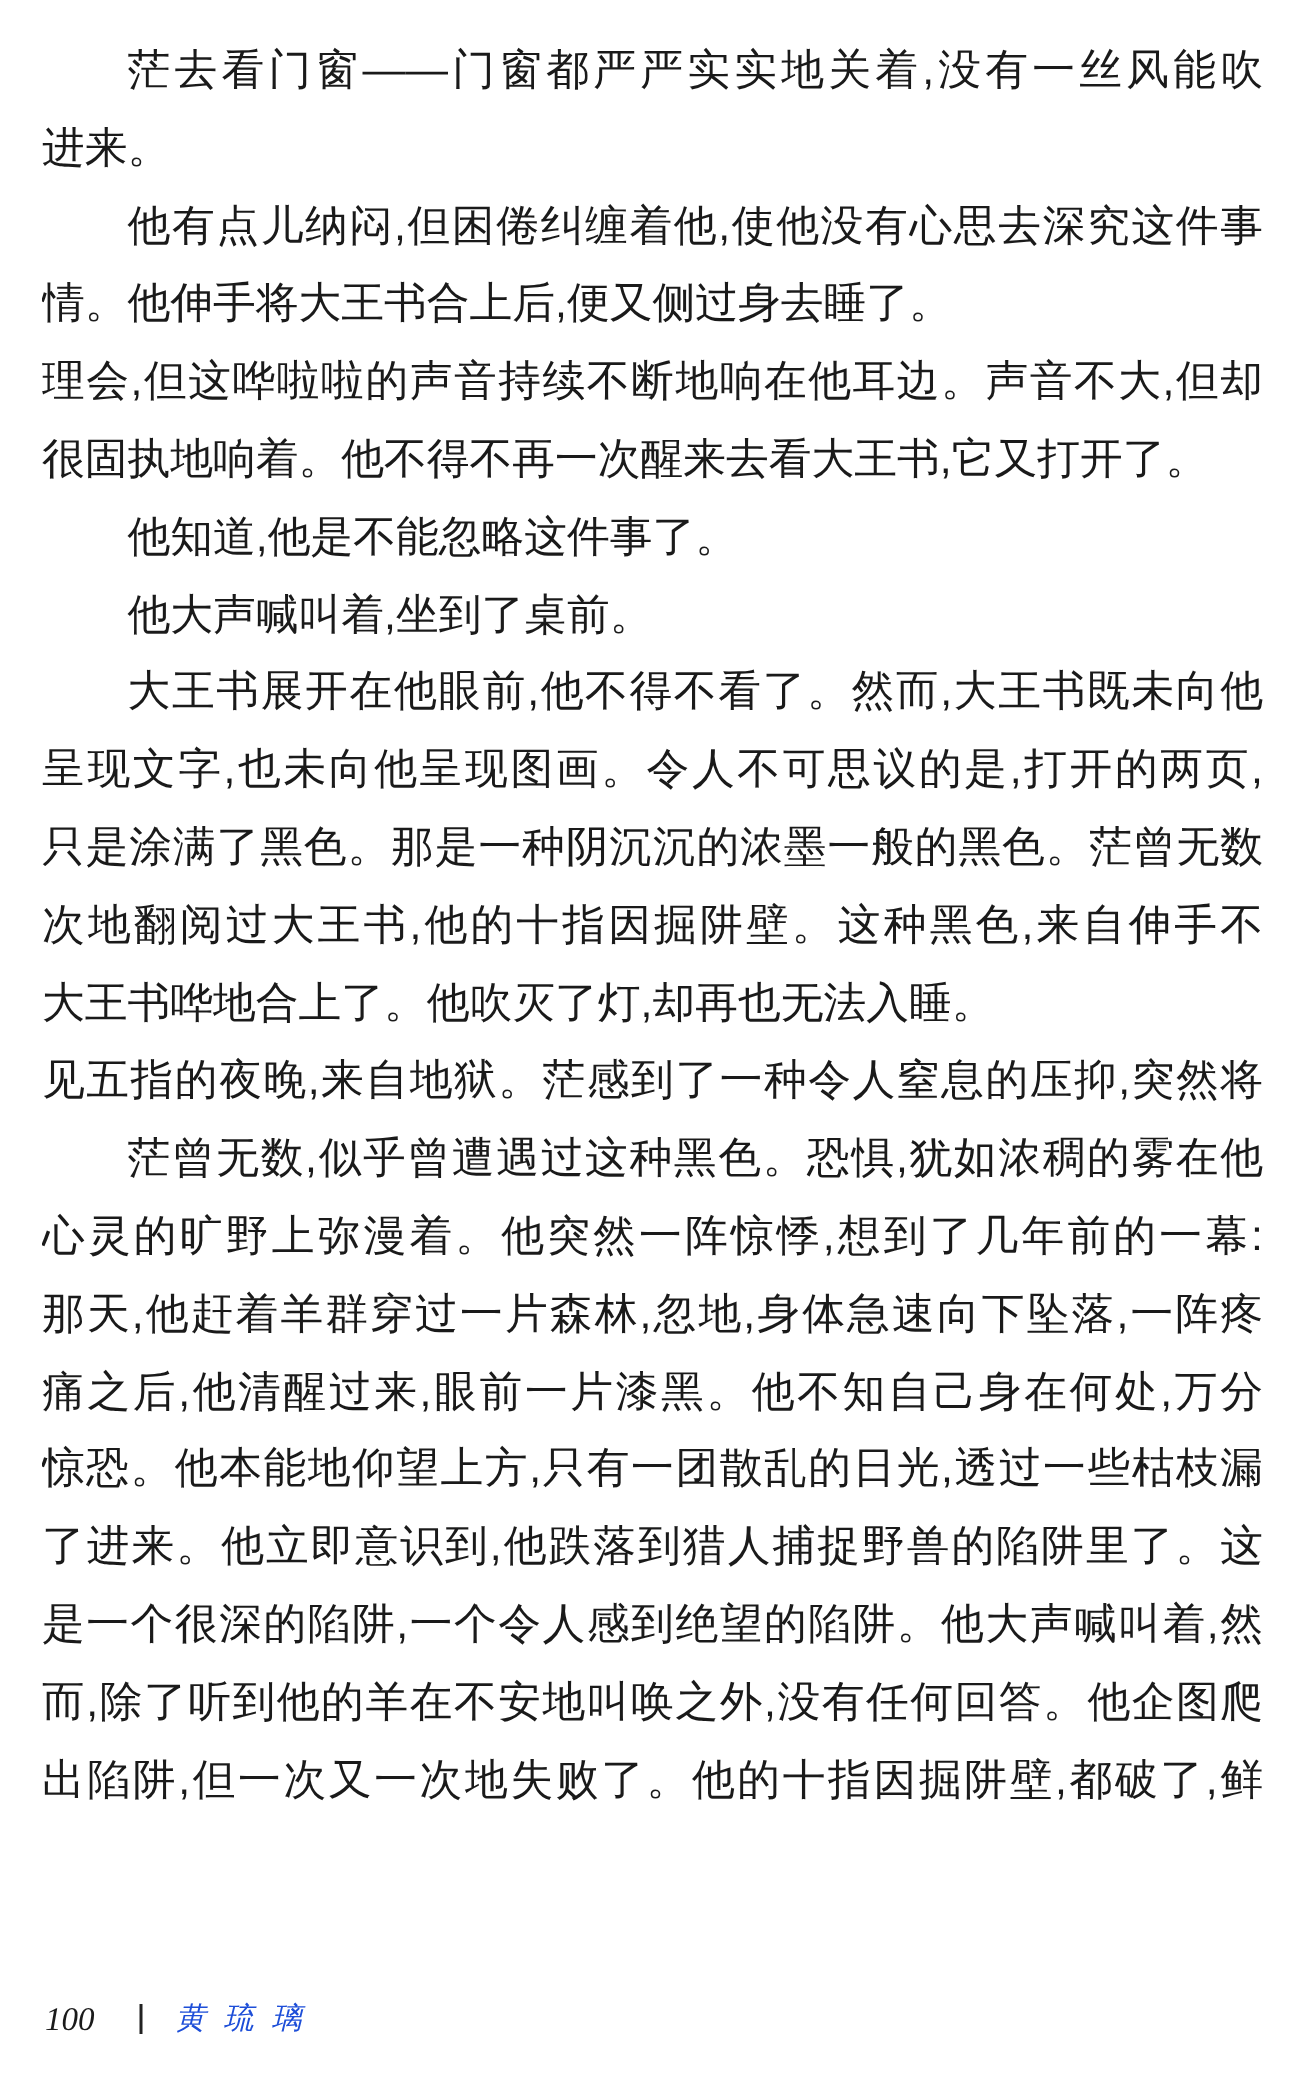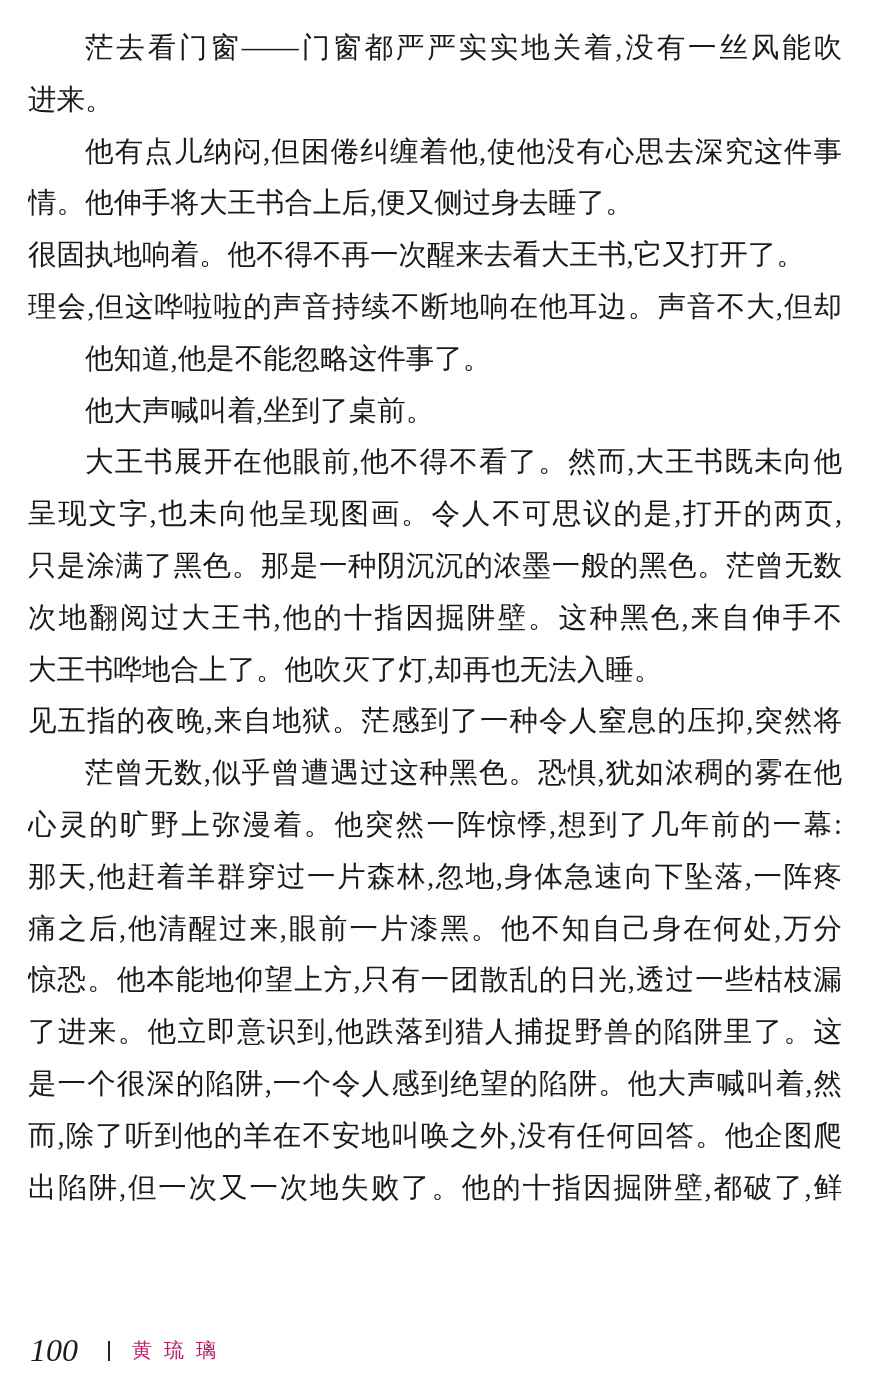--- a/index.html
+++ b/index.html
@@ -2,53 +2,53 @@
 <html><head>
 <meta charset="utf-8">
 <style>
   html, body { margin: 0; padding: 0; background: #ffffff; }
   body { width: 872px; height: 1391px; position: relative; overflow: hidden; }
   .page { position: absolute; left: 28px; top: 22px; width: 814px; }
   .line {
     display: block;
     height: 51.8px;
     line-height: 51.8px;
-    font-family: Liberation Serif, serif;
+    font-family: Liberation Sans, sans-serif;
     font-size: 28.5px;
     color: #1a1a1a;
     white-space: nowrap;
     text-align: justify;
     text-align-last: justify;
     overflow: hidden;
   }
   .line.indent { padding-left: 57px; }
   .line.last { text-align-last: left; }
   .footer {
     position: absolute; left: 30px; top: 1332px;
     display: flex; align-items: center;
     font-family: "Liberation Serif", serif;
     color: #1a1a1a;
   }
-  .page-num { font-style: italic; font-size: 32px; }
+  .page-num { font-style: italic; font-size: 22px; }
   .sep { display: inline-block; width: 2px; height: 20px; background: #222; margin: 0 22px 0 30px; }
-  .author { font-family: "DejaVu Sans", sans-serif; font-size: 20px; letter-spacing: 12px; color: #be185d; }
+  .author { font-family: "DejaVu Sans", sans-serif; font-size: 20px; letter-spacing: 12px; color: #1d4ed8; font-style: italic; }
 </style>
 </head>
 <body>
 
 <div class="page">
 
   <div class="line indent">茫去看门窗——门窗都严严实实地关着,没有一丝风能吹</div>
   <div class="line last">进来。</div>
 
   <div class="line indent">他有点儿纳闷,但困倦纠缠着他,使他没有心思去深究这件事</div>
   <div class="line last">情。他伸手将大王书合上后,便又侧过身去睡了。</div>
 
+  <div class="line">理会,但这哗啦啦的声音持续不断地响在他耳边。声音不大,但却</div>
   <div class="line last">很固执地响着。他不得不再一次醒来去看大王书,它又打开了。</div>
-  <div class="line">理会,但这哗啦啦的声音持续不断地响在他耳边。声音不大,但却</div>
 
   <div class="line indent last">他知道,他是不能忽略这件事了。</div>
 
   <div class="line indent last">他大声喊叫着,坐到了桌前。</div>
 
   <div class="line indent">大王书展开在他眼前,他不得不看了。然而,大王书既未向他</div>
   <div class="line">呈现文字,也未向他呈现图画。令人不可思议的是,打开的两页,</div>
   <div class="line">只是涂满了黑色。那是一种阴沉沉的浓墨一般的黑色。茫曾无数</div>
   <div class="line">次地翻阅过大王书,他的十指因掘阱壁。这种黑色,来自伸手不</div>
   <div class="line last">大王书哗地合上了。他吹灭了灯,却再也无法入睡。</div>

